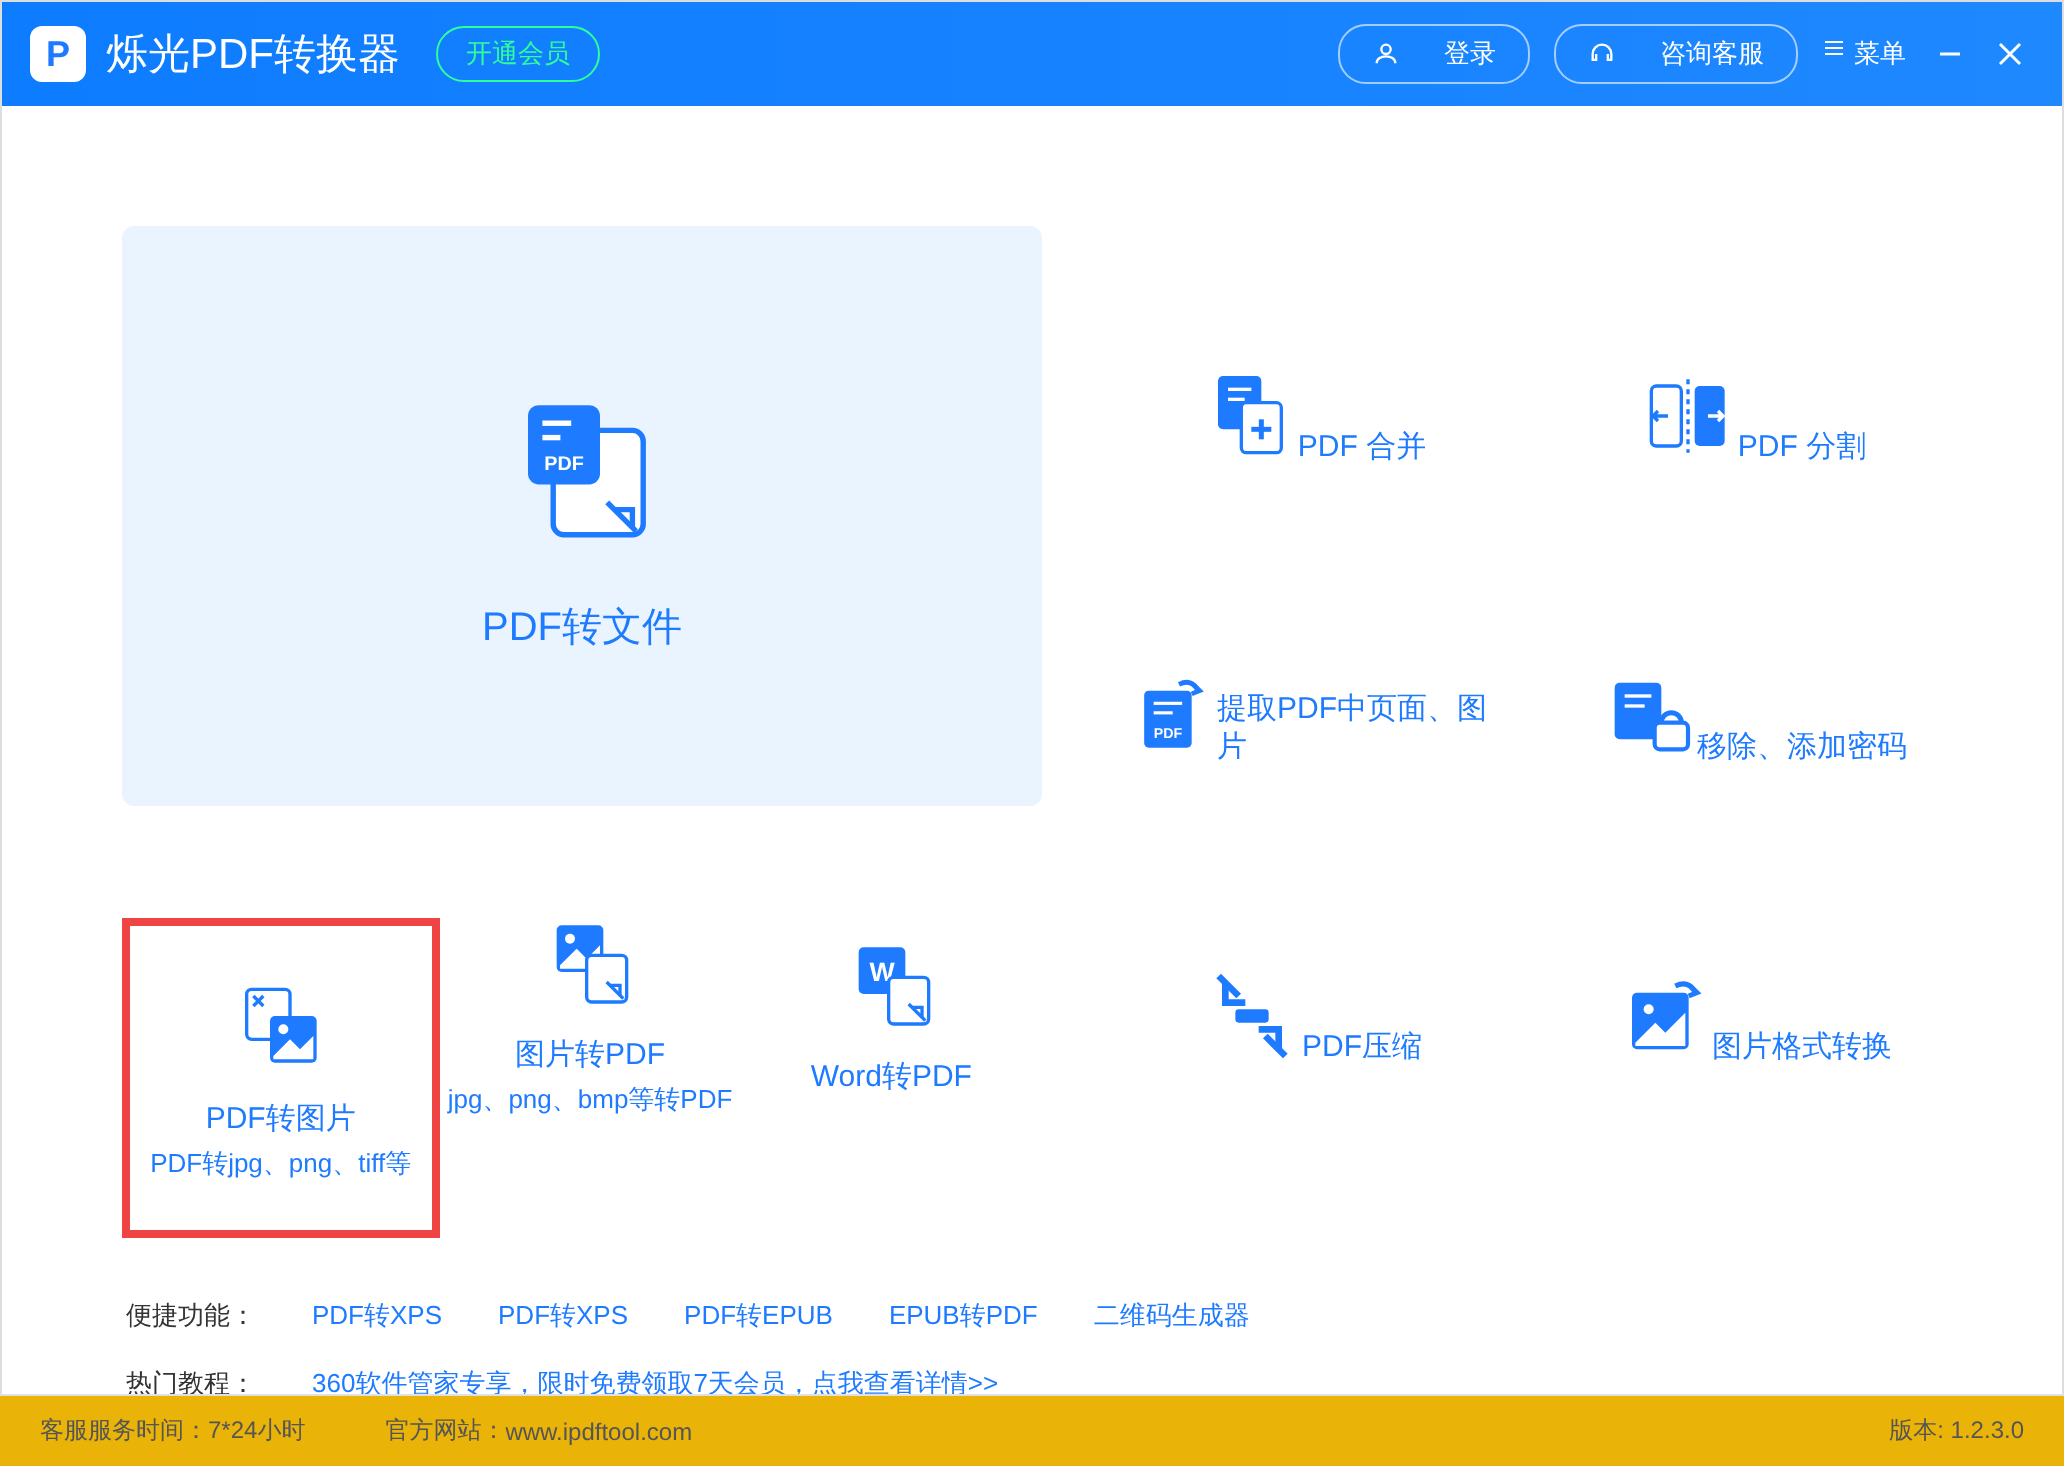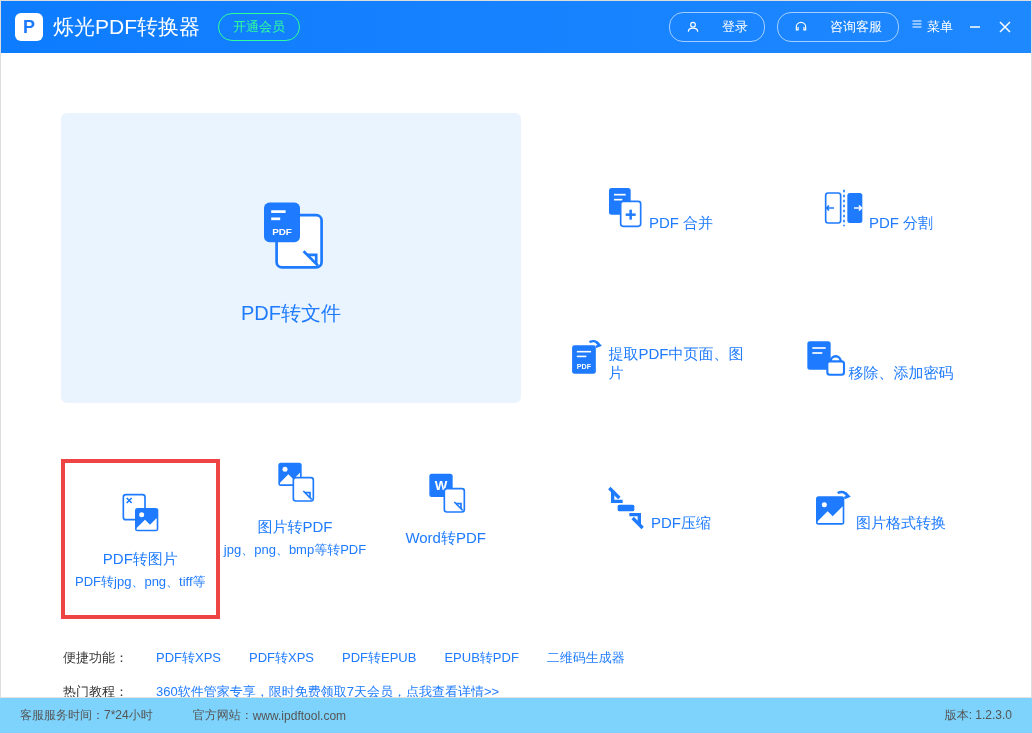--- a/index.html
+++ b/index.html
@@ -24,21 +24,21 @@
     .small-card.selected { border: 4px solid #ef4444; margin-top: 32px; }
     .small-title { color: #1e7bff; font-size: 15px; margin-top: 12px; }
     .small-sub { color: #1e7bff; font-size: 13px; margin-top: 4px; }
     .tool-grid { display: grid; grid-template-columns: 1fr 1fr; gap: 30px 30px; }
     .tool-card { height: 120px; display:flex; flex-direction:row; align-items:flex-end; justify-content:center; cursor:pointer; }
     .tool-title { color: #1e7bff; font-size: 15px; margin-top: 12px; }
     .bottom-links { padding: 10px 70px 0 62px; font-size: 13px; }
     .link-row { display:flex; align-items:center; gap: 28px; margin-bottom: 16px; }
     .link-label { color: #333; }
     .link-item { color: #1e7bff; cursor:pointer;text-align:right; }
-    .footer { position: absolute; bottom: 0; left:0; right:0; height: 36px; border-top: 1px solid #e0e0e0; display:flex; align-items:center; padding: 0 20px; font-size: 12px; color: #555; background:#7dd3fc; }
+    .footer { position: absolute; bottom: 0; left:0; right:0; height: 36px; border-top: 1px solid #e0e0e0; display:flex; align-items:center; padding: 0 20px; font-size: 12px; color: #555; background:#eab308; }
     .footer-right { margin-left: auto; text-align: center; }
     .icon-svg { width: 50px; height: 50px; }
     .icon-big { width: 90px; height: 90px; }
   </style>
 </head>
 <body>
 
 <div class="header">
   <div class="logo-box">
       <span>P</span>

